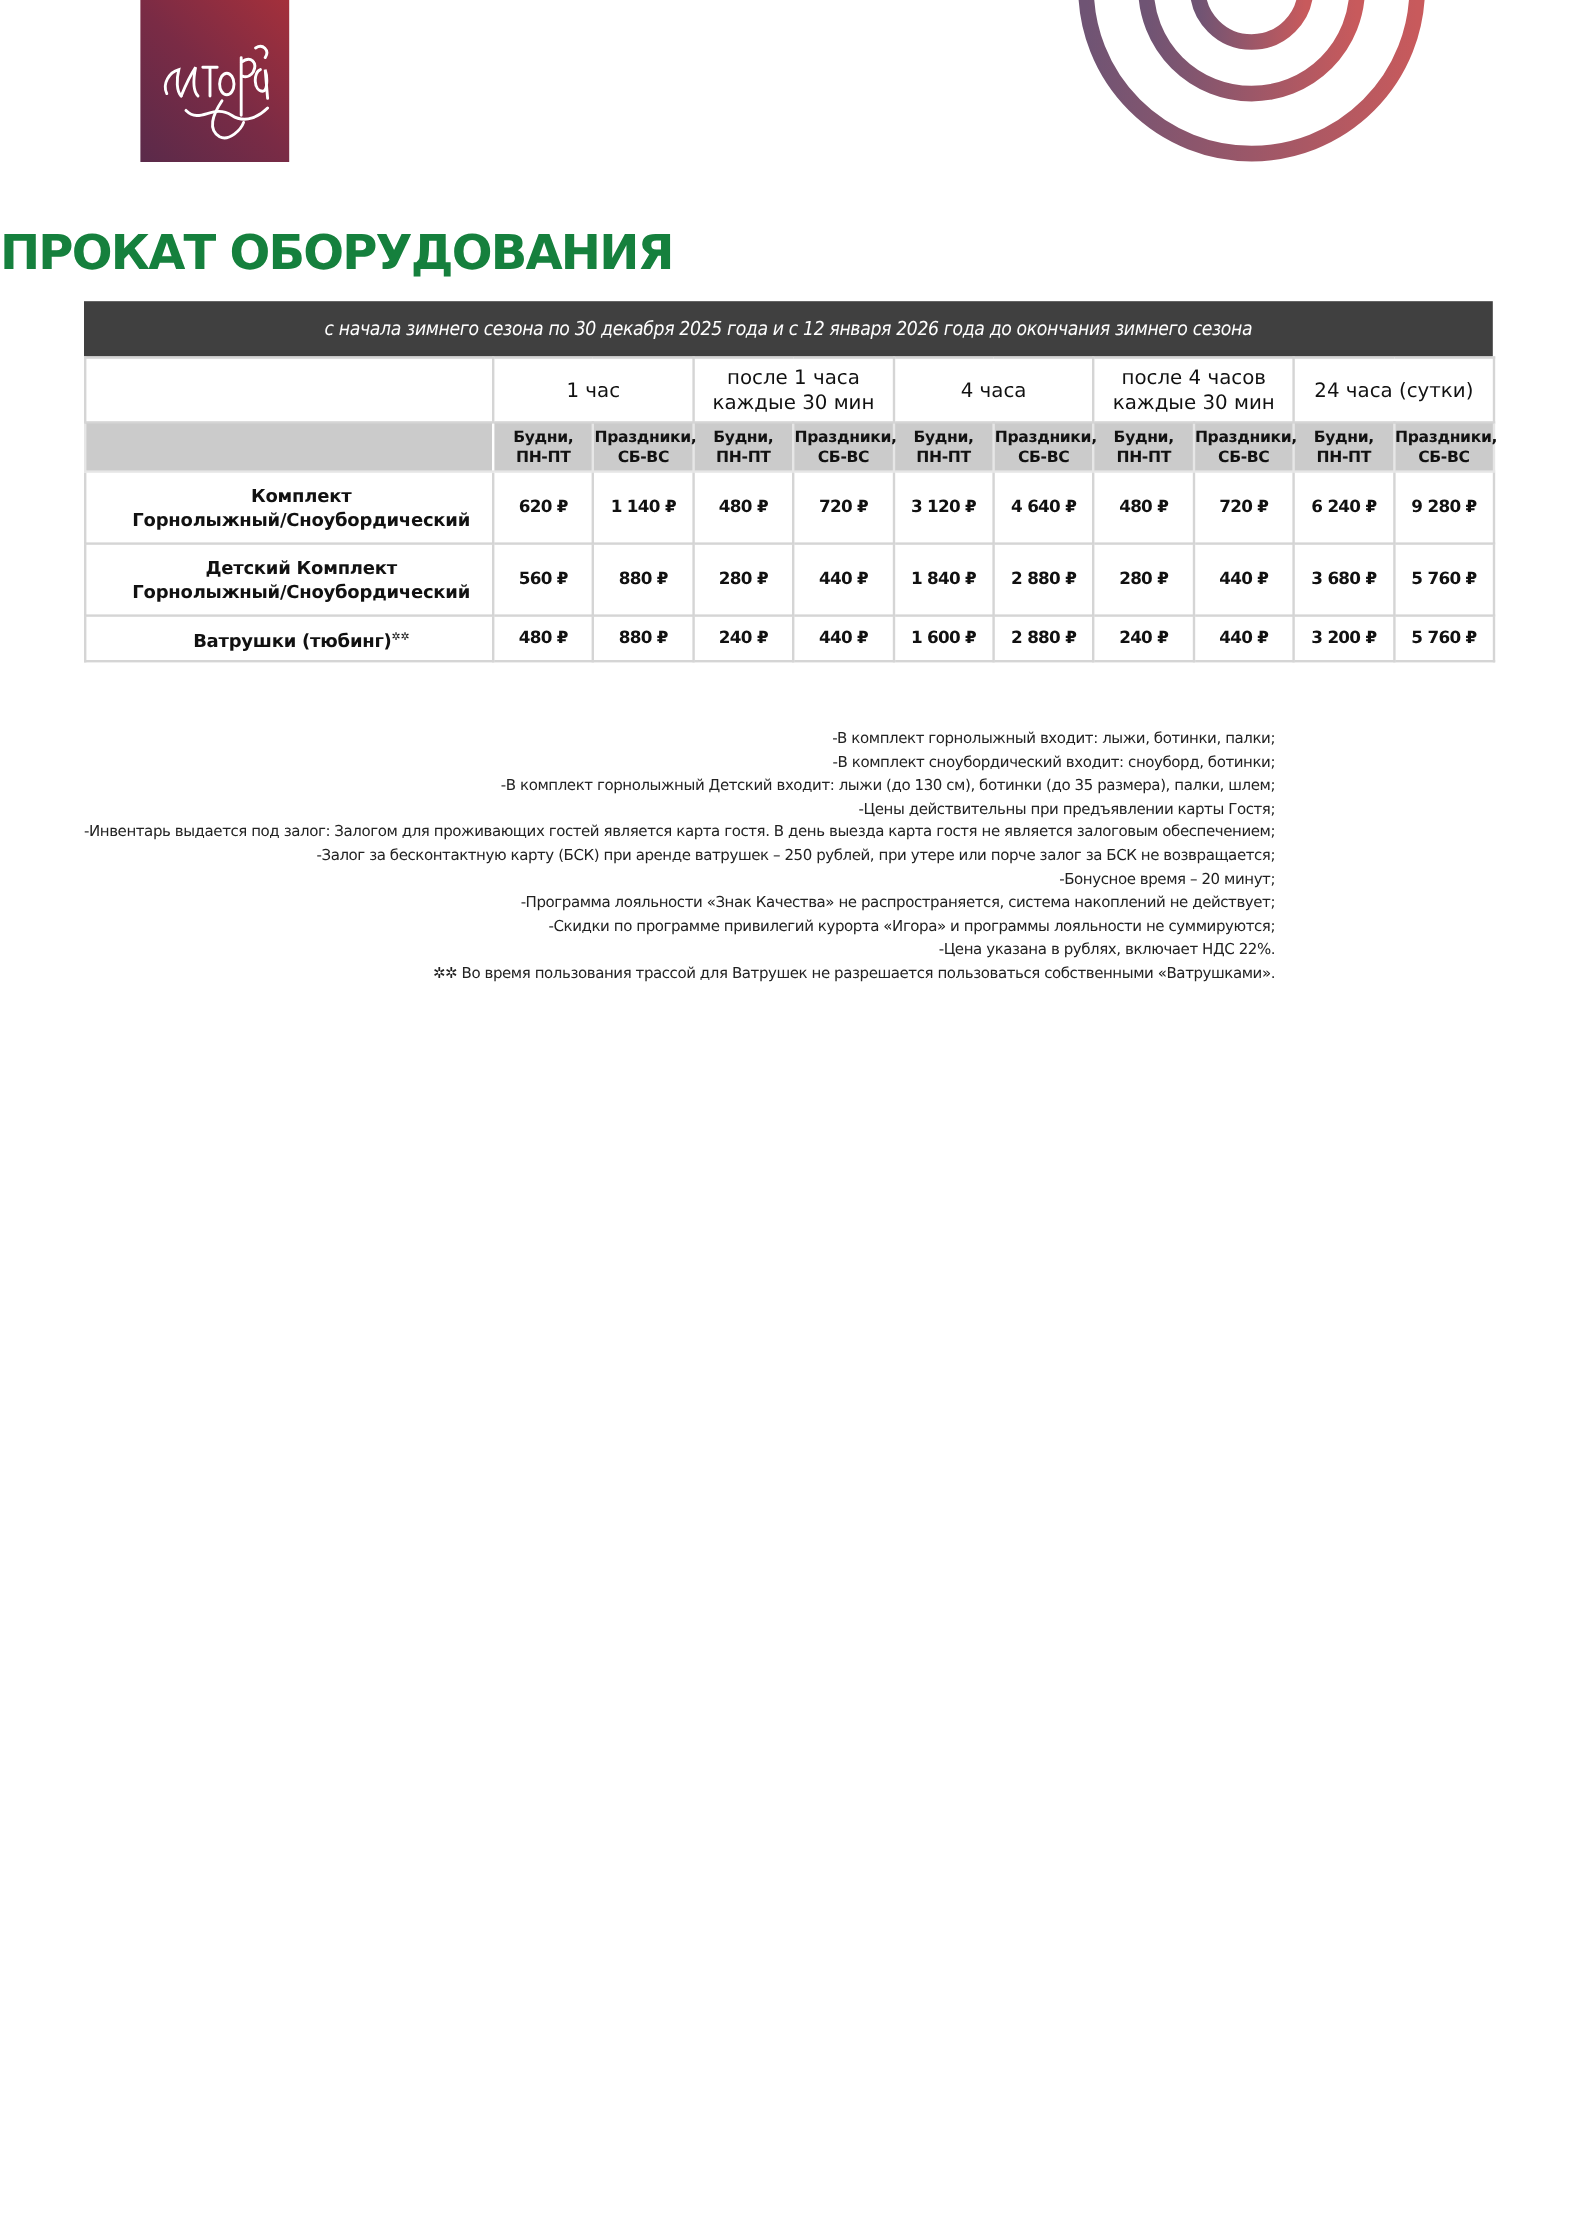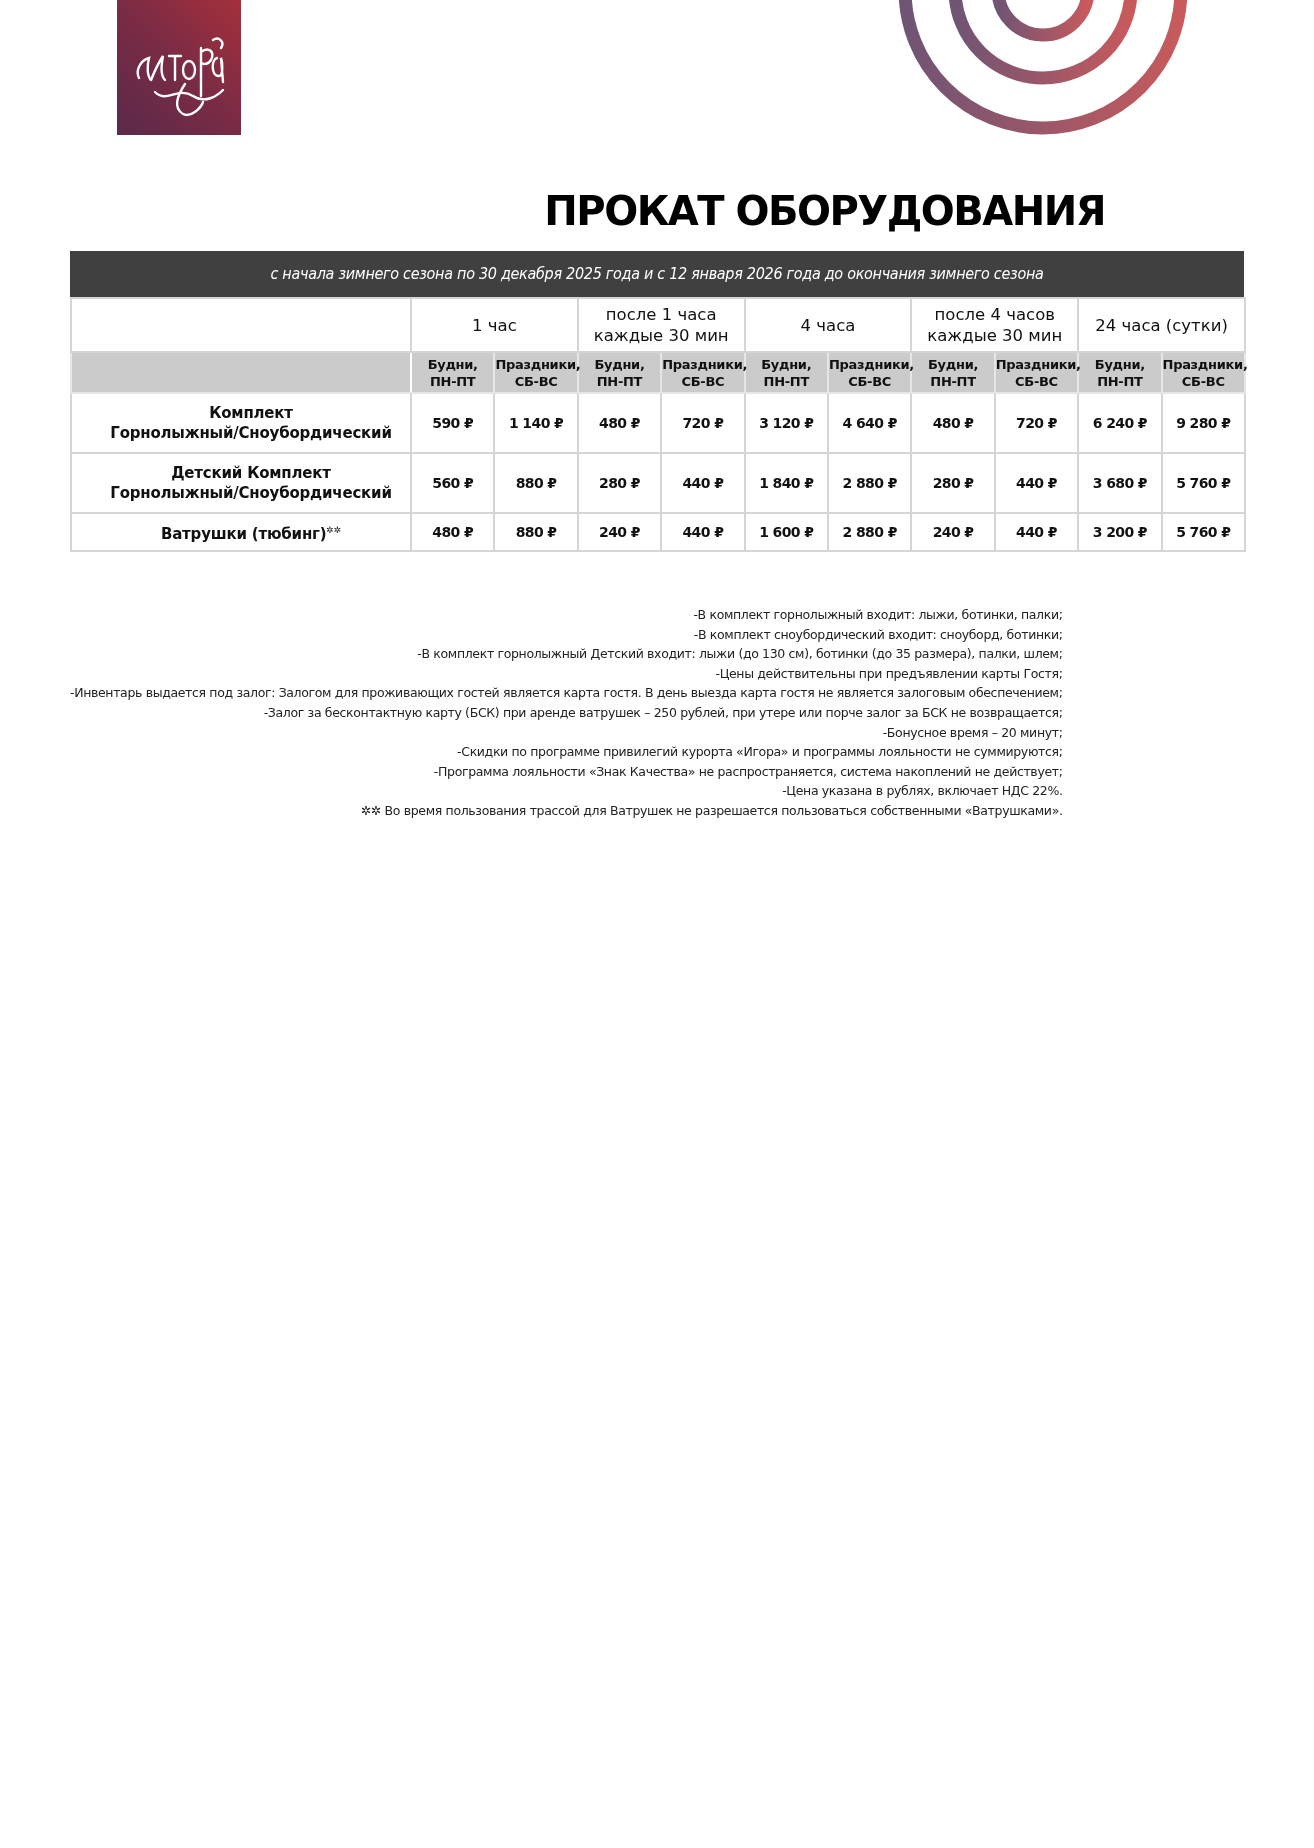--- a/index.html
+++ b/index.html
@@ -2,23 +2,23 @@
 <html><head>
 <meta charset="utf-8">
 <style>
   html, body { margin: 0; padding: 0; background: #ffffff; }
   body { width: 1314px; height: 1848px; position: relative; overflow: hidden;
          font-family: "DejaVu Sans", sans-serif; color: #111; }
   .logo { position: absolute; left: 117px; top: 0; width: 124px; height: 135px;
           background: linear-gradient(45deg, #5a2a4a 0%, #7a2b45 50%, #a4303b 100%); }
   .logo svg { position: absolute; left: 0; top: 0; }
   .rings { position: absolute; left: 880px; top: 0; }
-  .title { position: absolute; left: 0; width: 1105px; top: 188px; text-align: right;
+  .title { position: absolute; left: 0; width: 1105px; top: 188px; text-align: left;
            font-family: "DejaVu Sans", sans-serif; font-weight: bold; font-size: 40px;
-           letter-spacing: -1.5px; color: #000000; }
+           letter-spacing: -1.5px; color: #15803d; }
   .table-wrap { position: absolute; left: 70px; top: 251px; width: 1174px; }
   .banner { background: #404040; color: #fff; height: 46px; line-height: 46px; text-align: center;
             font-family: "DejaVu Sans Condensed", "DejaVu Sans", sans-serif; font-style: italic;
             font-size: 16px; letter-spacing: -0.3px; }
   table { border-collapse: collapse; width: 1174px; table-layout: fixed; }
   td, th { border: 2px solid #d5d5d5; padding: 0; text-align: center; vertical-align: middle; }
   col.first { width: 340px; }
   col.c { width: 83.4px; }
   .h1 td { height: 52px; font-size: 16.5px; font-weight: normal; line-height: 21px; color: #111; }
   .h2 td { height: 39px; background: #cbcbcb; font-size: 13px; font-weight: bold; line-height: 17px;
@@ -103,21 +103,21 @@
           <td><span>Праздники,</span><br><span>СБ-ВС</span></td>
           <td><span>Будни,</span><br><span>ПН-ПТ</span></td>
           <td><span>Праздники,</span><br><span>СБ-ВС</span></td>
           <td><span>Будни,</span><br><span>ПН-ПТ</span></td>
           <td><span>Праздники,</span><br><span>СБ-ВС</span></td>
           <td><span>Будни,</span><br><span>ПН-ПТ</span></td>
           <td><span>Праздники,</span><br><span>СБ-ВС</span></td>
         </tr>
     <tr class="row r1">
       <td class="name"><span>Комплект</span><br><span>Горнолыжный/Сноубордический</span></td>
-    <td>590 ₽</td>
+    <td>620 ₽</td>
           <td>1 140 ₽</td>
           <td>480 ₽</td>
           <td>720 ₽</td>
           <td>3 120 ₽</td>
           <td>4 640 ₽</td>
           <td>480 ₽</td>
           <td>720 ₽</td>
           <td>6 240 ₽</td>
           <td>9 280 ₽</td>
         </tr>
@@ -152,17 +152,17 @@
 </div>
 
 <div class="notes" id="notes">
     <div>-В комплект горнолыжный входит: лыжи, ботинки, палки;</div>
     <div>-В комплект сноубордический входит: сноуборд, ботинки;</div>
     <div>-В комплект горнолыжный Детский входит: лыжи (до 130 см), ботинки (до 35 размера), палки, шлем;</div>
     <div>-Цены действительны при предъявлении карты Гостя;</div>
     <div>-Инвентарь выдается под залог: Залогом для проживающих гостей является карта гостя. В день выезда карта гостя не является залоговым обеспечением;</div>
     <div>-Залог за бесконтактную карту (БСК) при аренде ватрушек – 250 рублей, при утере или порче залог за БСК не возвращается;</div>
     <div>-Бонусное время – 20 минут;</div>
+    <div>-Программа лояльности «Знак Качества» не распространяется, система накоплений не действует;</div>
     <div>-Скидки по программе привилегий курорта «Игора» и программы лояльности не суммируются;</div>
-    <div>-Программа лояльности «Знак Качества» не распространяется, система накоплений не действует;</div>
     <div>-Цена указана в рублях, включает НДС 22%.</div>
     <div>✲✲ Во время пользования трассой для Ватрушек не разрешается пользоваться собственными «Ватрушками».</div>
   </div>
 
 </body></html>

